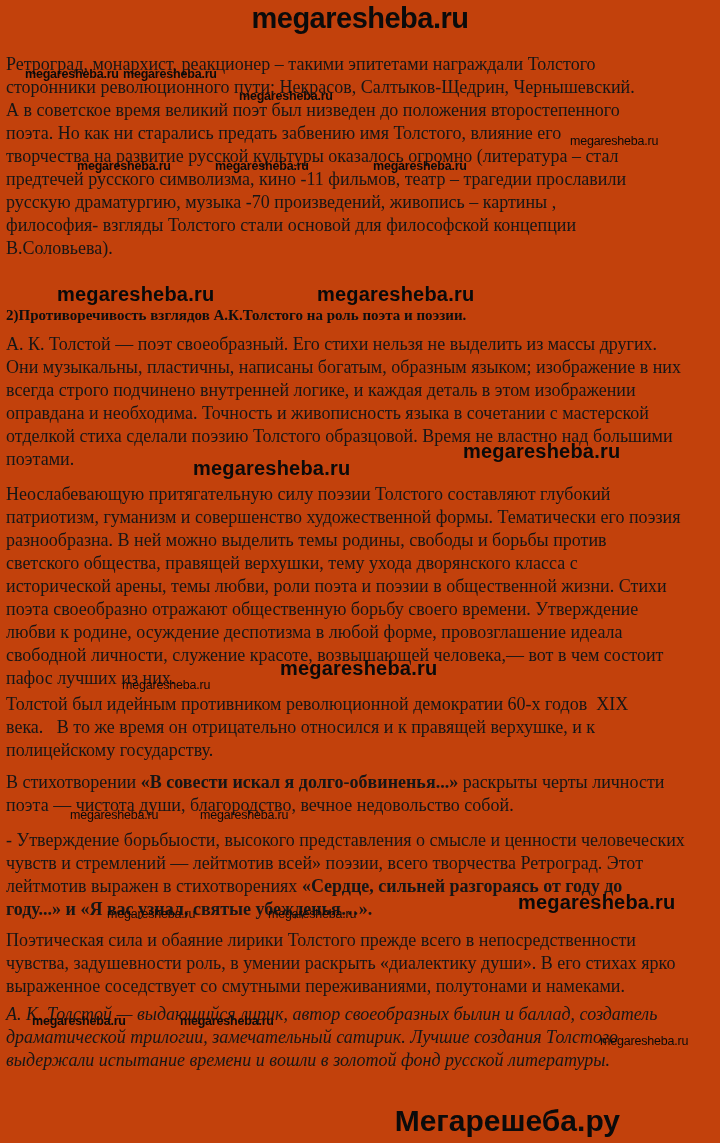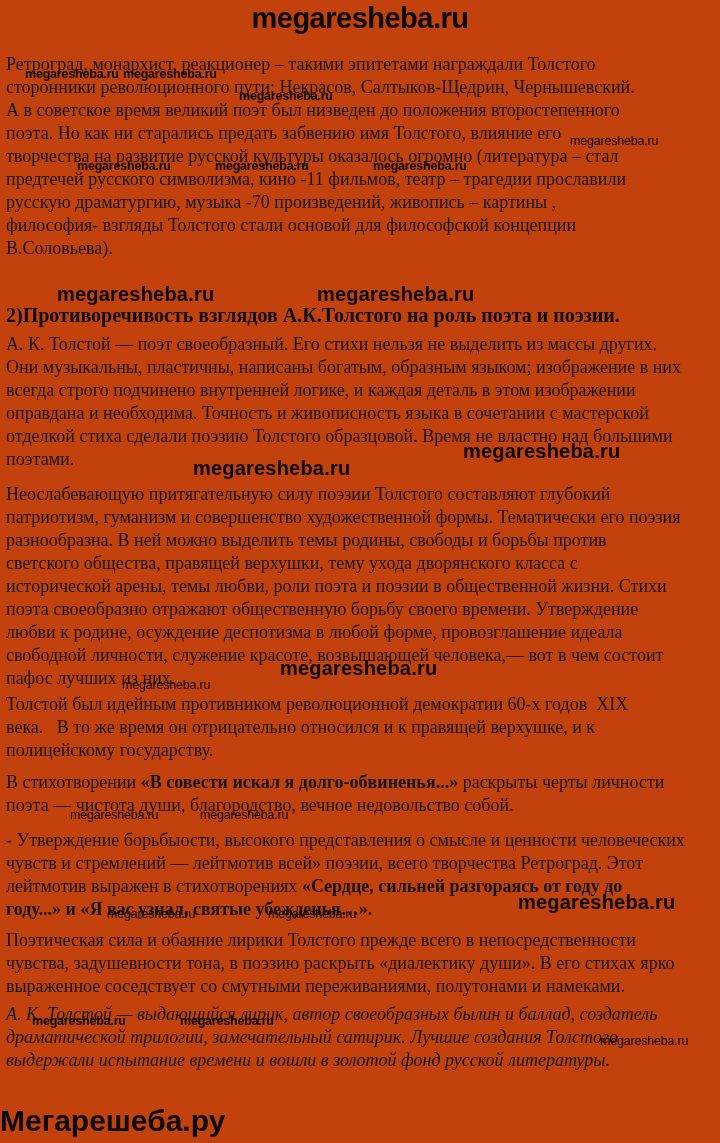--- a/index.html
+++ b/index.html
@@ -30,38 +30,38 @@
   .para{
     margin:0;
     font-size:18px;
     line-height:23px;
     white-space:pre-wrap;
     color:#161616;
   }
   .para span{white-space:pre-wrap;}
   .heading{
     margin:44px 0 6px 0;
-    font-size:20px;
+    font-size:15px;
     line-height:23px;
     font-weight:700;
     color:#0e0e0e;
   }
   .mt6{margin-top:6px;}
   .mt12{margin-top:12px;}
   .mt3{margin-top:3px;}
   .mt9{margin-top:9px;}
   .mt8{margin-top:8px;}
   .mt5{margin-top:5px;font-style:italic;}
   .b{font-weight:700;}
   .u{text-decoration-thickness:2px;text-underline-offset:3px;}
   .footer-title{
     position:absolute;
     top:1104px;left:0;
     width:620px;
-    text-align:left;
+    text-align:right;
     font-family:"Liberation Sans", sans-serif;
     font-weight:700;
     font-size:30px;
     line-height:34px;
     color:#0b0b0b;
   }
   #watermarks{
     position:absolute;
     left:0;top:0;width:720px;height:1143px;
     pointer-events:none;
@@ -121,21 +121,21 @@
 
     <p class="para mt9"><span>В стихотворении </span><span class="b">«В </span><span class="b u">совести </span><span class="b">искал я долго-обвиненья...»</span><span> раскрыты черты личности
 поэта — чистота души, благородство, вечное недовольство собой.</span></p>
 
     <p class="para mt12"><span>- Утверждени</span><span class="u">е борьбы</span><span>ости, высокого представления о смысле и ценности человеческих
 чувств и стремлений — лейтмотив всей» поэзии, всего творчества Ретроград. Этот
 лейтмотив выражен в стихотворениях </span><span class="b">«Сердце, сильней разгораясь от году до
 году...» и «Я вас узнал, святые </span><span class="b u">убежденья…</span><span class="b">».</span></p>
 
     <p class="para mt8"><span>Поэтическая сила и обаяние лирики Толстого прежде всего в непосредственности
-чувства, задушевности тона, в поэзию раскрыть «диалектику души». В его стихах ярко
+чувства, задушевности роль, в умении раскрыть «диалектику души». В его стихах ярко
 выраженное соседствует со смутными переживаниями, полутонами и намеками.</span></p>
 
     <p class="para mt5"><span>А. К. Толстой — выдающийся лирик, автор своеобразных былин и баллад, создатель
 драматической трилогии, замечательный сатирик. Лучшие создания Толстого
 выдержали испытание времени и вошли в золотой фонд русской литературы.</span></p>
   </div>
 
   <div class="footer-title">Мегарешеба.ру</div>
 
   <div id="watermarks">

